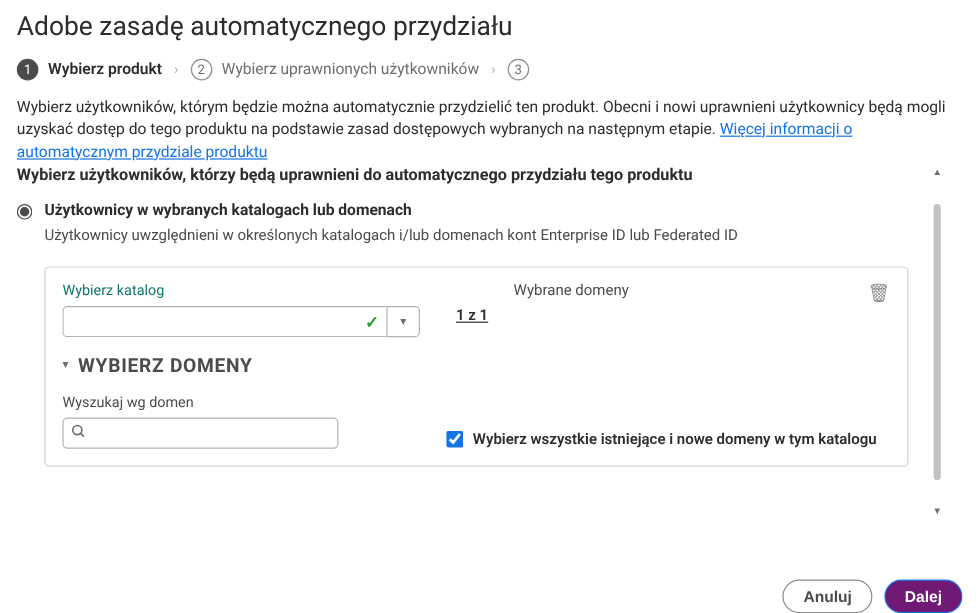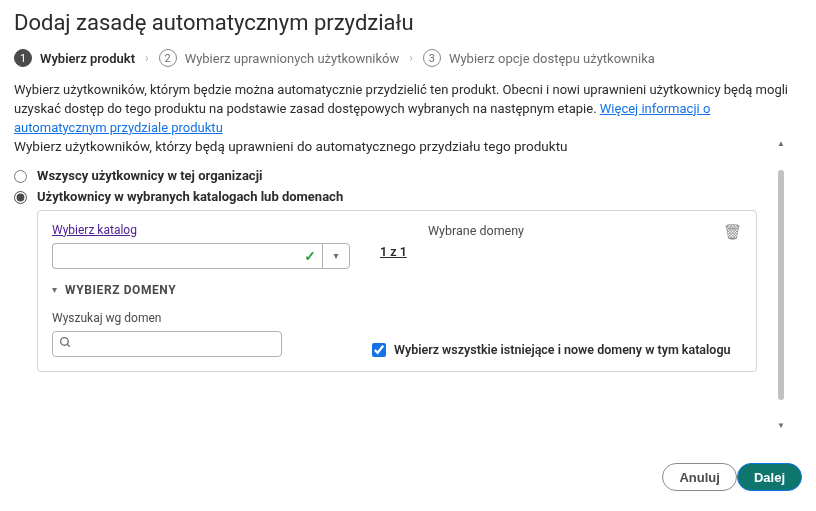--- a/index.html
+++ b/index.html
@@ -9,97 +9,93 @@
   .steps { display: flex; align-items: center; gap: 10px; margin-bottom: 14px; }
   .step { display: flex; align-items: center; gap: 8px; }
   .step-num { width: 18px; height: 18px; border-radius: 50%; border: 1.5px solid #8a8a8a; display: flex; align-items: center; justify-content: center; font-size: 11px; color: #6e6e6e; }
   .step-num.active { background: #4b4b4b; border-color: #4b4b4b; color: #fff; }
   .step-label { font-size: 13px; color: #6e6e6e; }
   .step-label.active { color: #2c2c2c; font-weight: 600; text-align: center; }
   .chev { color: #b3b3b3; font-size: 12px; }
   .desc { font-size: 13px; color: #2c2c2c; line-height: 1.45; }
   .desc a { color: #1473e6; text-decoration: underline; }
   .scroll-area { position: relative; height: 296px; overflow: hidden; border-right: 14px solid transparent; }
-  .section-heading { font-weight: 400; font-size: 13.5px; margin-bottom: 14px; }
+  .section-heading { font-weight: 700; font-size: 13.5px; margin-bottom: 14px; }
   .radio-row { display: flex; align-items: flex-start; gap: 10px; margin-bottom: 6px; }
   .radio-row input[type=radio] { margin-top: 2px; accent-color: #4b4b4b; cursor: pointer; width: 13px; height: 13px; }
   .radio-label { font-weight: 700; font-size: 13px; }
   .radio-sub { margin-left: 23px; font-size: 12.5px; color: #4b4b4b; margin-bottom: 18px; }
   .panel { margin-left: 23px; border: 1px solid #d3d3d3; border-radius: 4px; background: #fff; padding: 12px 14px 14px; width: 720px; }
   .panel-row { display: flex; align-items: flex-start; gap: 30px; }
-  .field-label { font-size: 12px; color: #4c1d95; margin-bottom: 6px; display: block; text-decoration: underline; }
+  .field-label { font-size: 12px; color: #0f766e; margin-bottom: 6px; display: block; }
   .select-wrap { display: flex; }
   .select-input { width: 270px; height: 26px; border: 1px solid #b3b3b3; border-right: 0; border-radius: 4px 0 0 4px; padding: 0 8px; font-size: 12px; display: flex; align-items: center; position: relative; }
   .select-input .blur { filter: blur(4px); color: #999; letter-spacing: 0.5px; }
   .select-check { position: absolute; right: 6px; top: 4px; color: #2d9d3a; font-weight: bold; font-size: 14px; }
   .select-btn { width: 28px; height: 26px; border: 1px solid #b3b3b3; border-radius: 0 4px 4px 0; background: #fff; display: flex; align-items: center; justify-content: center; cursor: pointer; color: #6e6e6e; font-size: 10px; }
   .col2 { flex: 1; padding-top: 0; }
   .domains-label { font-size: 12.5px; color: #4b4b4b; margin-bottom: 6px; margin-left: 48px; }
   .domains-count { font-size: 12.5px; font-weight: 600; color: #2c2c2c; text-decoration: underline; }
   .trash { color: #8a8a8a; font-size: 15px; cursor: pointer; }
   .accordion { display: flex; align-items: center; gap: 8px; margin-top: 14px; cursor: pointer; }
   .acc-chev { font-size: 10px; color: #6e6e6e; }
-  .acc-label { font-size: 12px; letter-spacing: 0.6px; font-weight: 700; color: #4b4b4b; }
+  .acc-label { font-size: 16px; letter-spacing: 0.6px; font-weight: 700; color: #4b4b4b; }
   .search-section { margin-top: 14px; display: flex; align-items: flex-end; gap: 90px; }
   .search-label { font-size: 12px; color: #4b4b4b; margin-bottom: 6px; display: block; }
   .search-box { width: 230px; height: 26px; border: 1px solid #b3b3b3; border-radius: 4px; display: flex; align-items: center; padding: 0 6px; gap: 6px; }
   .search-box input { border: 0; outline: 0; width: 100%; font-size: 12px; }
   .search-icon { color: #6e6e6e; font-size: 12px; }
-  .checkbox-row { display: flex; align-items: flex-end; gap: 8px; }
+  .checkbox-row { display: flex; align-items: flex-start; gap: 8px; }
   .checkbox-row input { accent-color: #1473e6; cursor: pointer; width: 14px; height: 14px; }
   .checkbox-row label { font-size: 12.5px; font-weight: 600; }
   .scrollbar { position: absolute; right: 1px; top: 0; width: 12px; height: 296px; }
   .sb-up, .sb-down { width: 12px; height: 12px; display: flex; align-items: center; justify-content: center; font-size: 8px; color: #6e6e6e; cursor: pointer; }
   .sb-track { width: 6px; margin: 0 auto; height: 270px; background: transparent; position: relative; }
   .sb-thumb { width: 6px; height: 230px; background: #c1c1c1; border-radius: 3px; position: absolute; top: 20px; }
-  .footer { position: absolute; bottom: 20px; right: 14px; display: flex; }
+  .footer { position: absolute; bottom: 0; right: 14px; display: flex; gap: 10px; }
   .btn { height: 28px; padding: 0 16px; border-radius: 14px; font-size: 13px; font-weight: 600; cursor: pointer; border: 1.5px solid transparent; background: transparent; }
   .btn-outline { border-color: #8a8a8a; color: #4b4b4b; }
-  .btn-primary { background: #0f766e; color: #fff; border-color: #1473e6; }
+  .btn-primary { background: #701a75; color: #fff; border-color: #1473e6; }
 </style>
 </head>
 <body>
 
 <div class="container">
-  <h1 class="title">Dodaj zasadę automatycznym przydziału</h1>
+  <h1 class="title">Adobe zasadę automatycznego przydziału</h1>
 
   <div class="steps">
     <div class="step">
       <div class="step-num active">1</div>
       <div class="step-label active">Wybierz produkt</div>
     </div>
     <span class="chev">›</span>
     <div class="step">
       <div class="step-num">2</div>
       <div class="step-label">Wybierz uprawnionych użytkowników</div>
     </div>
     <span class="chev">›</span>
     <div class="step">
       <div class="step-num">3</div>
-      <div class="step-label">Wybierz opcje dostępu użytkownika</div>
     </div>
   </div>
 
   <p class="desc">
     <span>Wybierz użytkowników, którym będzie można automatycznie przydzielić ten produkt. Obecni i nowi uprawnieni użytkownicy będą mogli uzyskać dostęp do tego produktu na podstawie zasad dostępowych wybranych na następnym etapie. </span>
     <a href="#">Więcej informacji o automatycznym przydziale produktu</a>
   </p>
 
   <div class="scroll-area">
     <div class="section-heading">Wybierz użytkowników, którzy będą uprawnieni do automatycznego przydziału tego produktu</div>
 
-    <div class="radio-row">
-      <input type="radio" name="scope" style="">
-      <div class="radio-label">Wszyscy użytkownicy w tej organizacji</div>
-    </div>
 
     <div class="radio-row">
       <input type="radio" name="scope" checked="" style="">
       <div class="radio-label">Użytkownicy w wybranych katalogach lub domenach</div>
     </div>
+    <div class="radio-sub">Użytkownicy uwzględnieni w określonych katalogach i/lub domenach kont Enterprise ID lub Federated ID</div>
 
     <div class="panel">
       <div class="panel-row">
         <div>
           <label class="field-label">Wybierz katalog</label>
           <div class="select-wrap">
             <div class="select-input">
               <span class="blur">                     </span>
               <span class="select-check">✓</span>
             </div>

